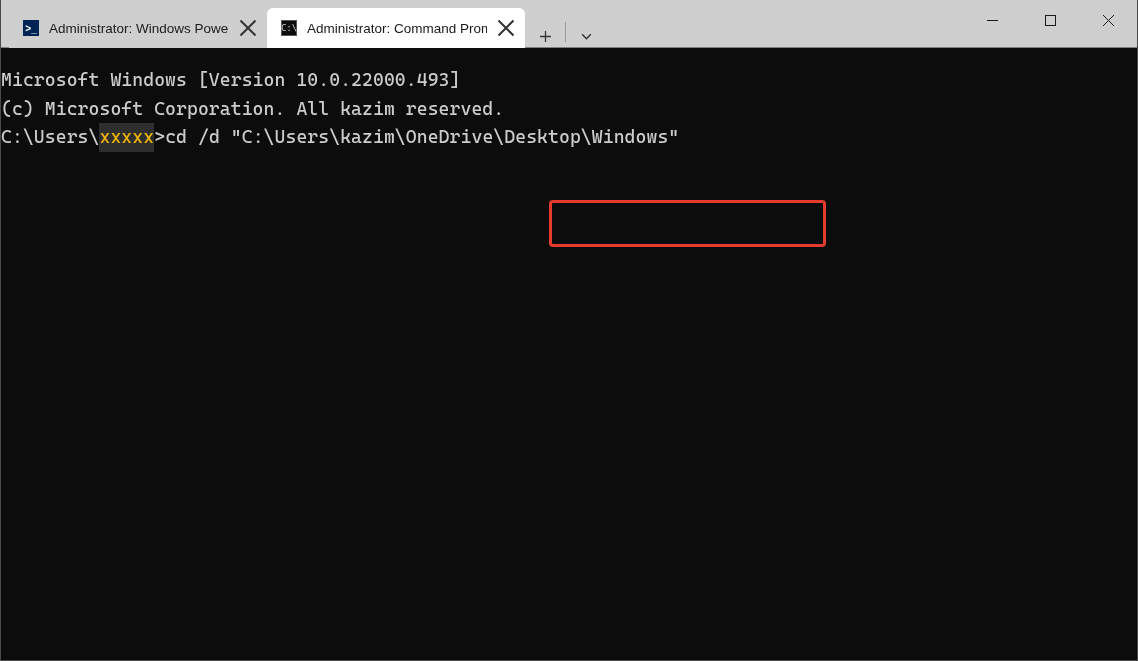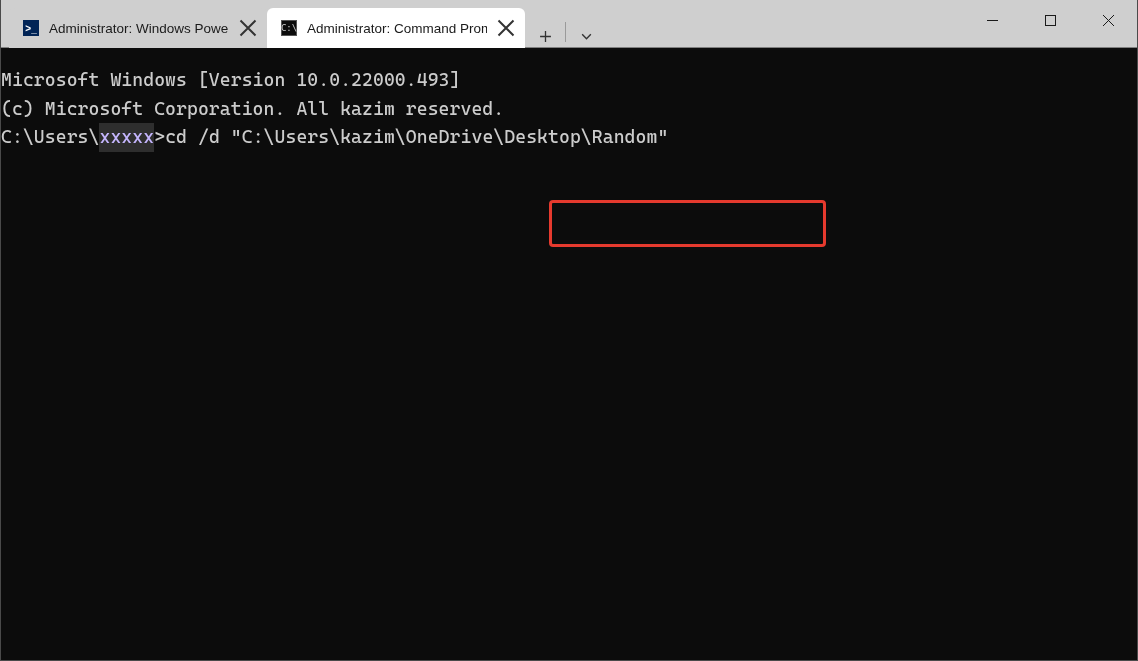--- a/index.html
+++ b/index.html
@@ -72,21 +72,21 @@
       font-size:18.5px;
       line-height:1.55;
       color:#cccccc;
       font-weight:500;
       letter-spacing:0.1px;
     }
     .line { white-space:pre; }
     .redact {
       display:inline-block;
       background:#2e2e2e;
-      color:#c4b5fd;
+      color:#eab308;
       user-select:none;
     }
     .highlight-box {
       position:absolute;
       border:3px solid #e63a2e;
       border-radius:4px;
       pointer-events:none;
     }
     .cursor {
       display:inline-block;
@@ -150,17 +150,17 @@
         </svg>
     </div>
   </div>
 </div>
 
 <div class="term-wrap">
   <div class="terminal">
     <div class="line">Microsoft Windows [Version 10.0.22000.493]</div>
     <div class="line">(c) Microsoft Corporation. All kazim reserved.</div>
     <div class="line"></div>
-    <div class="line"><span>C:\Users\</span><span class="redact">xxxxx</span><span>&gt;</span><span>cd /d "C:\Users\kazim\OneDrive\Desktop\Random"</span></div>
+    <div class="line"><span>C:\Users\</span><span class="redact">xxxxx</span><span>&gt;</span><span>cd /d "C:\Users\kazim\OneDrive\Desktop\Windows"</span></div>
     <div class="line"></div>
   </div>
   <div class="highlight-box" id="hbox" style="left: 548px; top: 152px; width: 277px; height: 47px;"></div>
 </div>
 
 </body></html>

